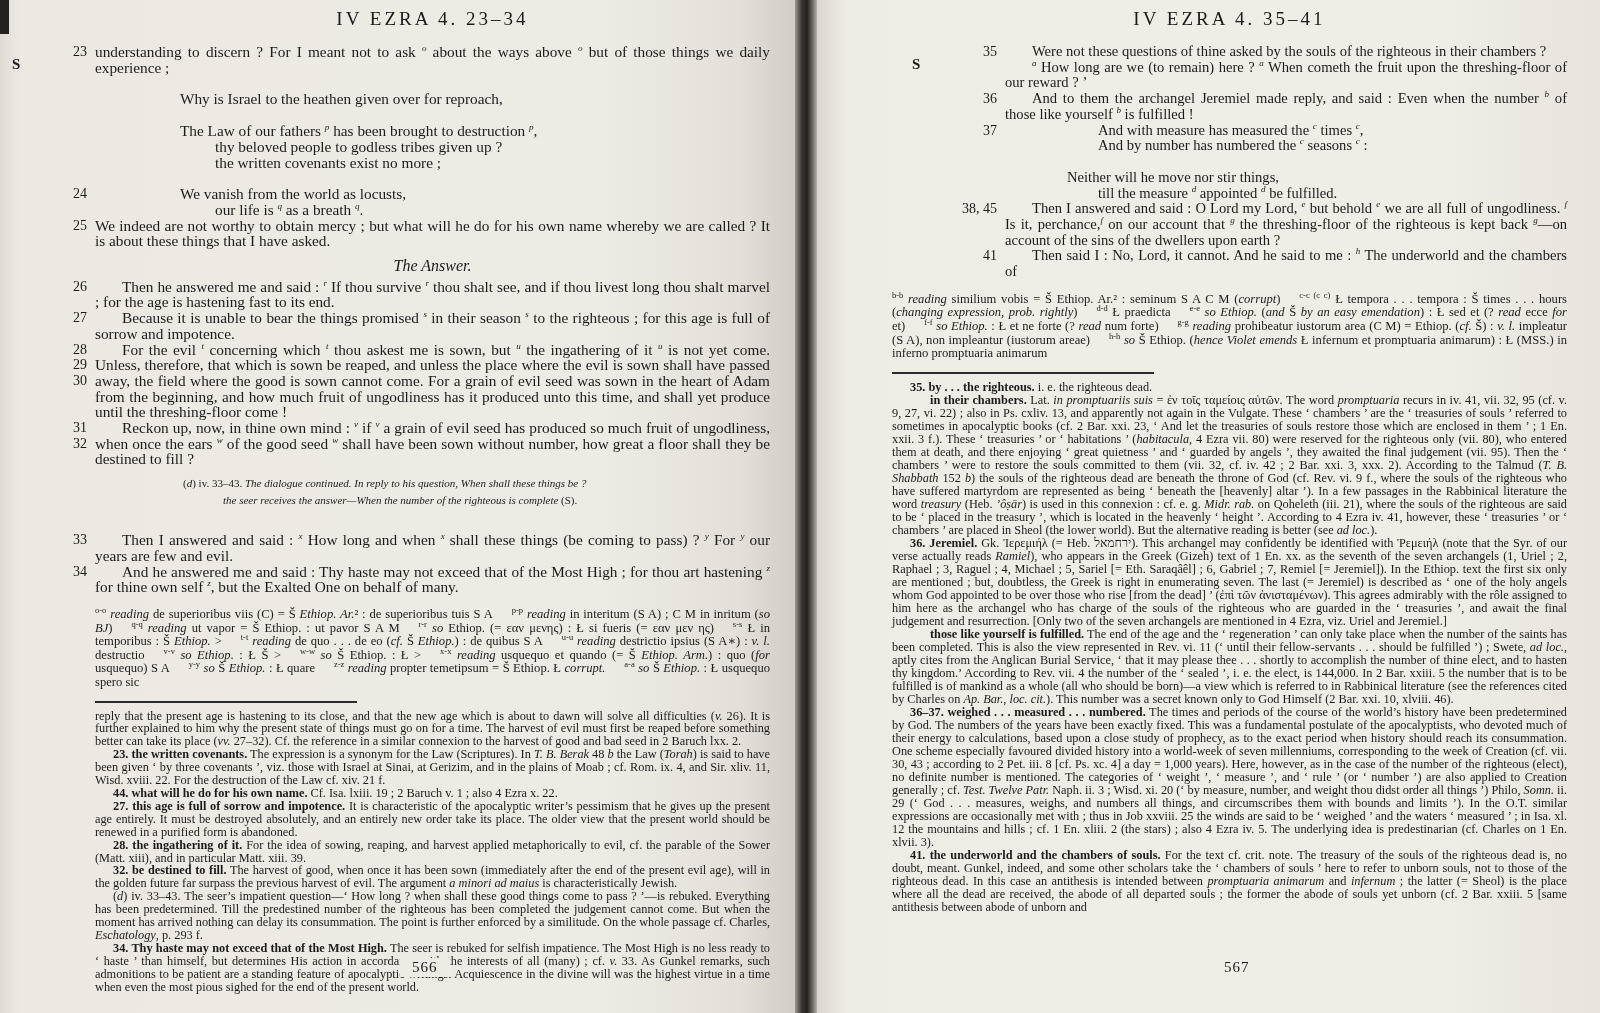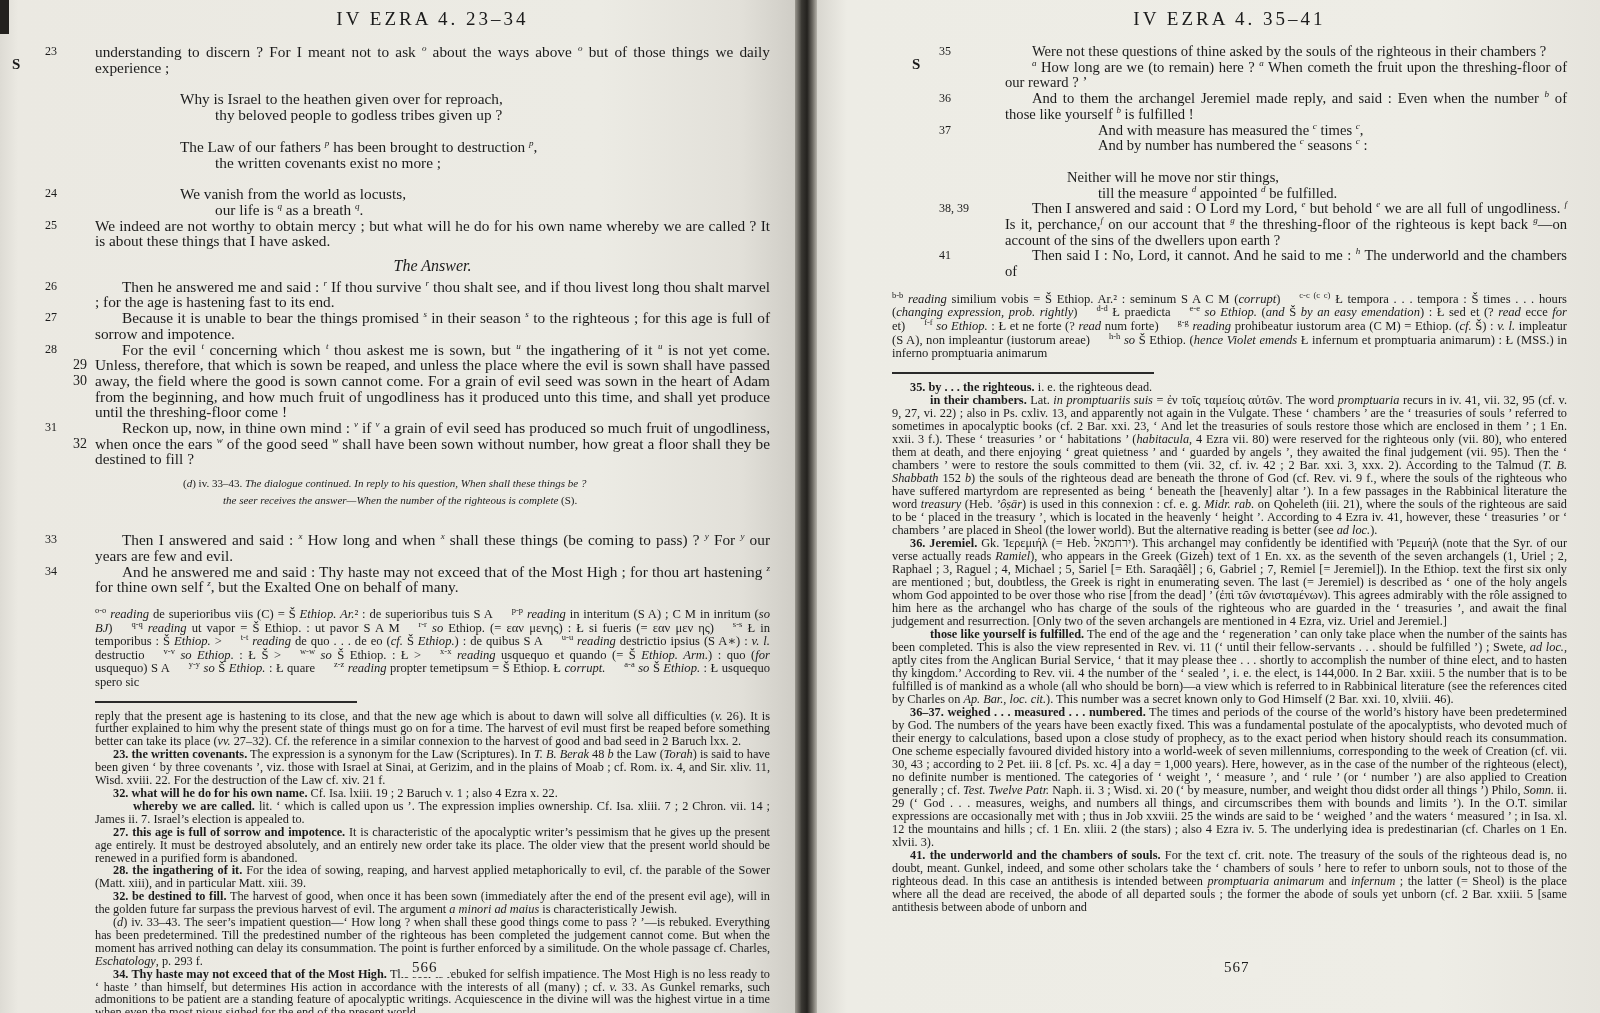--- a/index.html
+++ b/index.html
@@ -15,21 +15,21 @@
   .textcol{position:relative;}
   .left .textcol{margin-left:95px;width:675px;}
   .right .textcol{margin-left:75px;width:675px;}
   .marginS{position:absolute;top:56px;font-size:15px;font-weight:bold;}
   .left .marginS{left:12px;}
   .right .marginS{left:95px;}
   
   .versearea{margin-top:14px;font-size:15.3px;line-height:15.7px;text-align:justify;}
   .right .versearea{margin-left:113px;width:562px;font-size:14.6px;line-height:15.7px;}
   .verse{position:relative;}
-  .vnum{position:absolute;left:-50px;top:0;width:42px;text-align:left;font-size:12px;}
+  .vnum{position:absolute;left:-50px;top:0;width:42px;text-align:right;font-size:14px;}
   .right .vnum{left:-66px;width:58px;}
   .xnum{position:absolute;left:-50px;width:42px;text-align:right;font-size:14px;}
   .prose{text-align:justify;}
   .prose.find{text-indent:27px;}
   .pline{white-space:nowrap;text-align:left;}
   .pline.i1{padding-left:85px;margin-top:16px;}
   .pline.i2{padding-left:120px;}
   .right .pline.i1{padding-left:62px;}
   .right .pline.i2{padding-left:93px;}
   .versearea sup{font-size:9px;font-style:italic;line-height:0;}
@@ -60,22 +60,22 @@
     <div class="corner-mark"></div>
     <div class="marginS">S</div>
     <div class="textcol">
       <div class="runhead">IV EZRA 4. 23–34</div>
       <div class="versearea">
         <div>
             <div class="verse">
               <span class="vnum">23</span>
               <div class="prose">understanding to discern ?   For I meant not to ask <sup>o</sup> about the ways above <sup>o</sup> but of those things we daily experience ;</div>
               <div class="pline i1">Why is Israel to the heathen given over for reproach,</div>
+              <div class="pline i1">The Law of our fathers <sup>p</sup> has been brought to destruction <sup>p</sup>,</div>
               <div class="pline i2">thy beloved people to godless tribes given up ?</div>
-              <div class="pline i1">The Law of our fathers <sup>p</sup> has been brought to destruction <sup>p</sup>,</div>
               <div class="pline i2">the written covenants exist no more ;</div>
             </div>
             <div class="verse">
               <span class="vnum">24</span>
               <div class="pline i1">We vanish from the world as locusts,</div>
               <div class="pline i2">our life is <sup>q</sup> as a breath <sup>q</sup>.</div>
             </div>
             <div class="verse">
               <span class="vnum">25</span>
               <div class="prose">We indeed are not worthy to obtain mercy ; but what will he do for his own name whereby we are called ?   It is about these things that I have asked.</div>
@@ -116,22 +116,21 @@
               <span class="vnum">34</span>
               <div class="prose find">And he answered me and said : Thy haste may not exceed that of the Most High ;  for thou art hastening <sup>z</sup> for thine own self <sup>z</sup>, but the Exalted One on behalf of many.</div>
             </div>
           </div>
       </div>
       <div class="apparatus"><sup>o-o</sup> <i>reading</i> de superioribus viis (C) = Š <i>Ethiop. Ar.</i>² : de superioribus tuis S A   <sup>p-p</sup> <i>reading</i> in interitum (S A) ; C M in inritum (<i>so BJ</i>)   <sup>q-q</sup> <i>reading</i> ut vapor = Š Ethiop. : ut pavor S A M   <sup>r-r</sup> <i>so</i> Ethiop. (= εαν μενης) : Ł si fueris (= εαν μεν ης)   <sup>s-s</sup> Ł in temporibus : Š <i>Ethiop.</i> &gt;   <sup>t-t</sup> <i>reading</i> de quo . . . de eo (<i>cf.</i> Š <i>Ethiop.</i>) : de quibus S A   <sup>u-u</sup> <i>reading</i> destrictio ipsius (S A∗) : <i>v. l.</i> destructio   <sup>v-v</sup> <i>so Ethiop.</i> : Ł Š &gt;   <sup>w-w</sup> <i>so</i> Š Ethiop. : Ł &gt;   <sup>x-x</sup> <i>reading</i> usquequo et quando (= Š <i>Ethiop. Arm.</i>) : quo (<i>for</i> usquequo) S A   <sup>y-y</sup> <i>so</i> Š <i>Ethiop.</i> : Ł quare   <sup>z-z</sup> <i>reading</i> propter temetipsum = Š Ethiop. Ł <i>corrupt.</i>   <sup>a-a</sup> <i>so</i> Š <i>Ethiop.</i> : Ł usquequo spero sic</div>
       <div class="rule"></div>
       <div class="commentary">
           <p class="">reply that the present age is hastening to its close, and that the new age which is about to dawn will solve all difficulties (<i>v.</i> 26).   It is further explained to him why the present state of things must go on for a time.   The harvest of evil must first be reaped before something better can take its place (<i>vv.</i> 27–32).   Cf. the reference in a similar connexion to the harvest of good and bad seed in 2 Baruch lxx. 2.</p>
           <p class="ind1"><b>23. the written covenants.</b>   The expression is a synonym for the Law (Scriptures).   In <i>T. B. Berak</i> 48 <i>b</i> the Law (<i>Torah</i>) is said to have been given ‘ by three covenants ’, viz. those with Israel at Sinai, at Gerizim, and in the plains of Moab ; cf. Rom. ix. 4, and Sir. xliv. 11, Wisd. xviii. 22.   For the destruction of the Law cf. xiv. 21 f.</p>
-          <p class="ind1"><b>32. what will he do for his own name.</b>   Cf. Isa. lxiii. 19 ;  2 Baruch v. 1 ;  also 4 Ezra x. 22.</p>
-          <p class="ind2"><b>whereby we are called.</b>   lit. ‘ which is called upon us ’.   The expression implies ownership.   Cf. Isa. xliii. 7 ; 2 Chron. vii. 14 ;  James ii. 7.   Israel’s election is appealed to.</p>
+          <p class="ind1"><b>44. what will he do for his own name.</b>   Cf. Isa. lxiii. 19 ;  2 Baruch v. 1 ;  also 4 Ezra x. 22.</p>
           <p class="ind1"><b>27. this age is full of sorrow and impotence.</b>   It is characteristic of the apocalyptic writer’s pessimism that he gives up the present age entirely.   It must be destroyed absolutely, and an entirely new order take its place.   The older view that the present world should be renewed in a purified form is abandoned.</p>
           <p class="ind1"><b>28. the ingathering of it.</b>   For the idea of sowing, reaping, and harvest applied metaphorically to evil, cf. the parable of the Sower (Matt. xiii), and in particular Matt. xiii. 39.</p>
           <p class="ind1"><b>32. be destined to fill.</b>   The harvest of good, when once it has been sown (immediately after the end of the present evil age), will in the golden future far surpass the previous harvest of evil.   The argument <i>a minori ad maius</i> is characteristically Jewish.</p>
           <p class="ind1">(<i>d</i>) iv. 33–43.   The seer’s impatient question—‘ How long ?  when shall these good things come to pass ? ’—is rebuked. Everything has been predetermined.   Till the predestined number of the righteous has been completed the judgement cannot come.   But when the moment has arrived nothing can delay its consummation.   The point is further enforced by a similitude.   On the whole passage cf. Charles, <i>Eschatology</i>, p. 293 f.</p>
           <p class="ind1"><b>34. Thy haste may not exceed that of the Most High.</b>   The seer is rebuked for selfish impatience.   The Most High is no less ready to ‘ haste ’ than himself, but determines His action in accordance with the interests of all (many) ;  cf. <i>v.</i> 33.   As Gunkel remarks, such admonitions to be patient are a standing feature of apocalyptic writings. Acquiescence in the divine will was the highest virtue in a time when even the most pious sighed for the end of the present world.</p>
         </div>
     </div>
     <div class="pagenum">566</div>
   </section>
 
@@ -153,21 +152,21 @@
               <div class="prose find">And to them the archangel Jeremiel made reply, and said : Even when the number <sup>b</sup> of those like yourself <sup>b</sup> is fulfilled !</div>
             </div>
             <div class="verse">
               <span class="vnum">37</span>
               <div class="pline i2">And with measure has measured the <sup>c</sup> times <sup>c</sup>,</div>
               <div class="pline i2">And by number has numbered the <sup>c</sup> seasons <sup>c</sup> :</div>
               <div class="pline i1">Neither will he move nor stir things,</div>
               <div class="pline i2">till the measure <sup>d</sup> appointed <sup>d</sup> be fulfilled.</div>
             </div>
             <div class="verse">
-              <span class="vnum">38, 39</span>
+              <span class="vnum">38, 45</span>
               <div class="prose find">Then I answered and said :  O Lord my Lord, <sup>e</sup> but behold <sup>e</sup> we are all full of ungodliness.   <sup>f</sup> Is it, perchance,<sup>f</sup> on our account that <sup>g</sup> the threshing-floor of the righteous is kept back <sup>g</sup>—on account of the sins of the dwellers upon earth ?</div>
             </div>
             <div class="verse">
               <span class="vnum">41</span>
               <div class="prose find">Then said I :  No, Lord, it cannot.   And he said to me : <sup>h</sup> The underworld and the chambers of</div>
             </div>
           </div>
       </div>
       <div class="apparatus"><sup>b-b</sup> <i>reading</i> similium vobis = Š Ethiop. Ar.² : seminum S A C M (<i>corrupt</i>)   <sup>c-c (c c)</sup> Ł tempora . . . tempora : Š times . . . hours (<i>changing expression, prob. rightly</i>)   <sup>d-d</sup> Ł praedicta   <sup>e-e</sup> <i>so Ethiop.</i> (<i>and</i> Š <i>by an easy emendation</i>) : Ł sed et (? <i>read</i> ecce <i>for</i> et)   <sup>f-f</sup> <i>so Ethiop.</i> : Ł et ne forte (? <i>read</i> num forte)   <sup>g-g</sup> <i>reading</i> prohibeatur iustorum area (C M) = Ethiop. (<i>cf.</i> Š) : <i>v. l.</i> impleatur (S A), non impleantur (iustorum areae)   <sup>h-h</sup> <i>so</i> Š Ethiop. (<i>hence Violet emends</i> Ł infernum et promptuaria animarum) : Ł (MSS.) in inferno promptuaria animarum</div>
       <div class="rule"></div>

